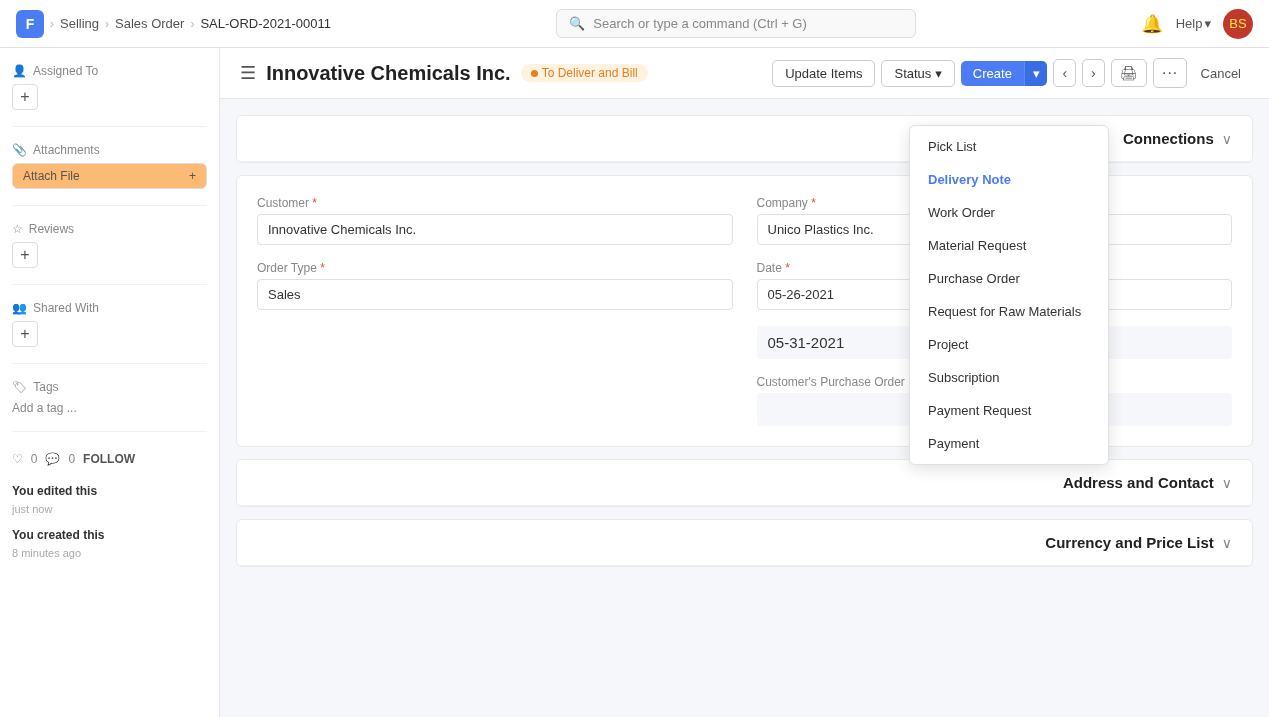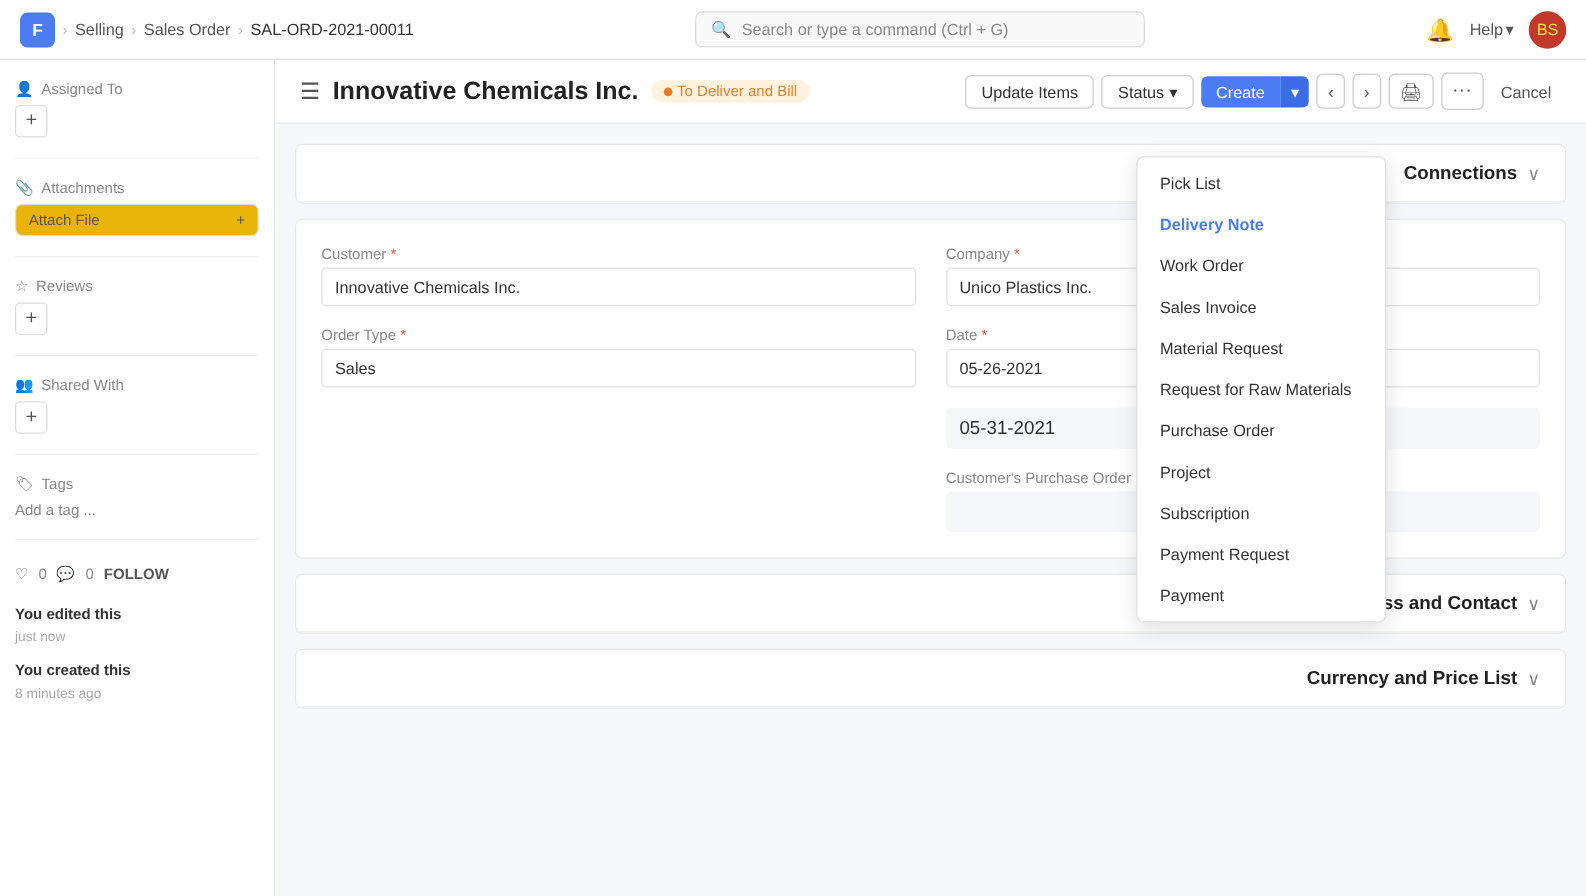--- a/index.html
+++ b/index.html
@@ -38,21 +38,21 @@
       width: 220px; min-width: 220px; background: #fff; border-right: 1px solid #e8e8e8;
       padding: 16px 12px; display: flex; flex-direction: column; gap: 16px; overflow-y: auto;
     }
     .sidebar-section-title { font-size: 12px; color: #888; font-weight: 500; display: flex; align-items: center; gap: 6px; margin-bottom: 6px; }
     .add-btn {
       width: 26px; height: 26px; border: 1px solid #ddd; border-radius: 4px; background: #fff;
       cursor: pointer; display: flex; align-items: center; justify-content: center; font-size: 16px; color: #555;
     }
     .attach-file-btn {
       display: flex; align-items: center; gap: 6px; border: 1px solid #ddd; border-radius: 6px;
-      padding: 5px 10px; background: #eab308; cursor: pointer; font-size: 12px; color: #555; width: 100%; justify-content: center;
+      padding: 5px 10px; background: #fdba74; cursor: pointer; font-size: 12px; color: #555; width: 100%; justify-content: center;
     }
     .sidebar-divider { border: none; border-top: 1px solid #f0f0f0; }
     .tags-section .add-tag { color: #888; font-size: 12px; cursor: pointer; }
     .follow-row { display: flex; align-items: center; gap: 8px; font-size: 12px; color: #888; margin-top: 4px; }
     .follow-btn { background: none; border: none; font-size: 12px; font-weight: 600; color: #555; cursor: pointer; }
     .activity-item { font-size: 12px; color: #555; line-height: 1.5; }
     .activity-item strong { color: #333; }
     .activity-item .time { color: #aaa; font-size: 11px; }
 
     
@@ -261,24 +261,23 @@
         <button class="btn-icon">🖨</button>
         <button class="btn-more">···</button>
         <button class="btn-cancel">Cancel</button>
       </div>
     </div>
 
     <div class="dropdown-menu">
       <div class="dropdown-item">Pick List</div>
       <div class="dropdown-item active">Delivery Note</div>
       <div class="dropdown-item">Work Order</div>
-      <div class="dropdown-item">Sales Invoice</div>
       <div class="dropdown-item">Material Request</div>
+      <div class="dropdown-item">Purchase Order</div>
       <div class="dropdown-item">Request for Raw Materials</div>
-      <div class="dropdown-item">Purchase Order</div>
       <div class="dropdown-item">Project</div>
       <div class="dropdown-item">Subscription</div>
       <div class="dropdown-item">Payment Request</div>
       <div class="dropdown-item">Payment</div>
     </div>
 
     <div class="section-card">
       <div class="section-header">
         <span class="section-title">Connections</span>
         <span class="section-toggle">∨</span>

